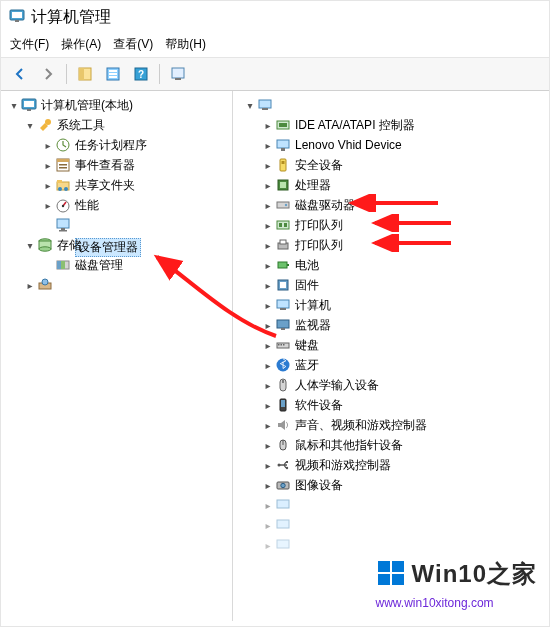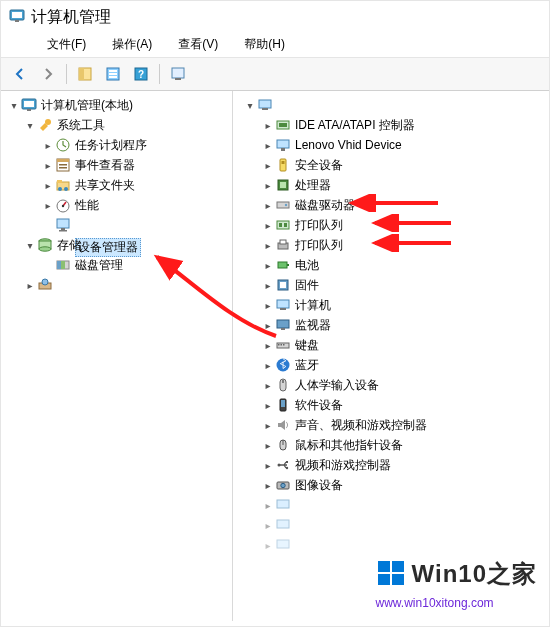--- a/index.html
+++ b/index.html
@@ -18,25 +18,24 @@
     display: flex;
     align-items: center;
     padding: 6px 8px 4px 8px;
     background: #fff;
     gap: 6px;
   }
   .titlebar .title-text { font-size: 16px; color: #000; }
   .menubar {
     display: flex;
     padding: 2px 6px;
-    gap: 20px;
+    gap: 6px;
     font-size: 12px;
     color: #000;
     align-items: center;
-    margin-left: 37px;
   }
   .menubar span { padding: 2px 3px; cursor: default; }
   .toolbar {
     display: flex;
     align-items: center;
     gap: 2px;
     padding: 4px 6px;
     border-top: 1px solid #e5e5e5;
     border-bottom: 1px solid #d0d0d0;
     background: #f7f7f7;

